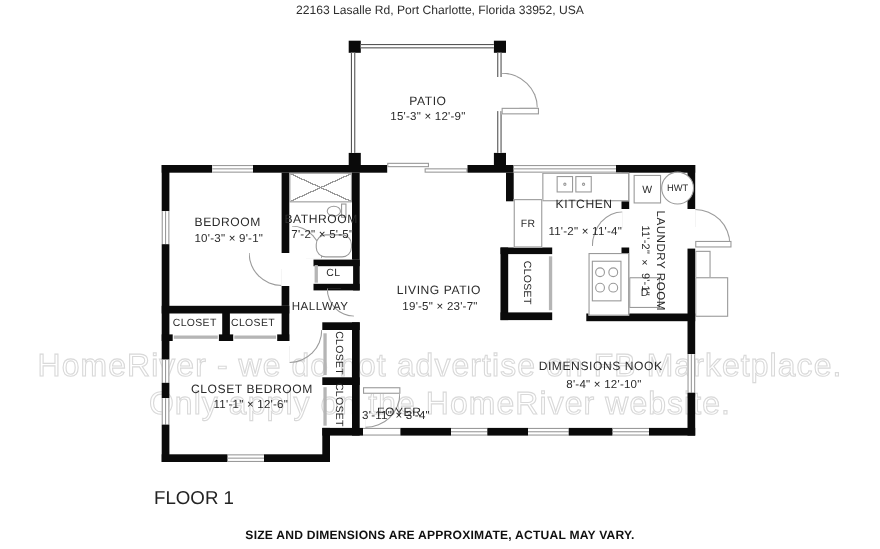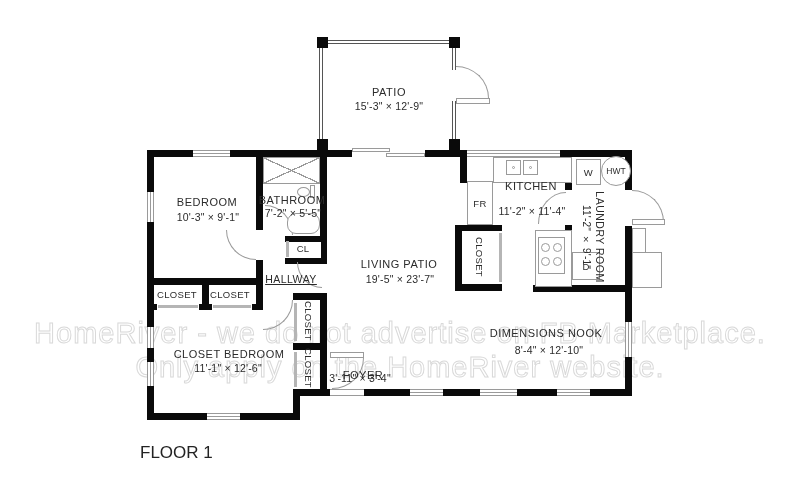--- a/index.html
+++ b/index.html
@@ -48,20 +48,21 @@
   .footer{position:absolute;top:481px;left:0;width:100%;text-align:center;font-size:11px;font-weight:bold;color:#101010;letter-spacing:.2px;}
   .wm{position:absolute;left:0;width:100%;text-align:center;font-size:29px;letter-spacing:1px;
       color:rgba(255,255,255,.35);-webkit-text-stroke:1px #d9d9d9;white-space:nowrap;z-index:1;}
   .plan{position:absolute;left:0;top:0;width:800px;height:499px;z-index:2;}
 </style>
 </head>
 <body>
 
 <div class="page">
 
+  <div class="address">22163 Lasalle Rd, Port Charlotte, Florida 33952, USA</div>
 
   <div class="wm" style="top:317px;">HomeRiver - we do not advertise on FB Marketplace.</div>
   <div class="wm" style="top:351px;">Only apply on the HomeRiver website.</div>
 
   <div class="plan">
 
     <div>
       <div class="post" style="left:317px;top:37px;"></div>
       <div class="post" style="left:449px;top:37px;"></div>
       <div class="post" style="left:317px;top:139px;"></div>
@@ -202,34 +203,35 @@
 
       <div class="lbl rname" style="left:531px;top:186px;">KITCHEN</div>
       <div class="lbl rdims" style="left:532px;top:211px;">11'-2" × 11'-4"</div>
 
       <div class="lbl rname vtext" style="left:600px;top:237px;font-size:10.5px;">LAUNDRY ROOM</div>
       <div class="lbl rdims vtext" style="left:586px;top:237px;font-size:10px;">11'-2" × 9'-1"</div>
 
       <div class="lbl rname" style="left:399px;top:264px;">LIVING PATIO</div>
       <div class="lbl rdims" style="left:400px;top:279px;">19'-5" × 23'-7"</div>
 
-      <div class="lbl rname" style="left:291px;top:279px;font-size:10.5px;text-decoration:underline;">HALLWAY</div>
+      <div class="lbl rname" style="left:291px;top:279px;font-size:10.5px;">HALLWAY</div>
 
       <div class="lbl rname" style="left:229px;top:354px;">CLOSET BEDROOM</div>
       <div class="lbl rdims" style="left:228px;top:368px;">11'-1" × 12'-6"</div>
 
       <div class="lbl rname" style="left:363px;top:364px;margin-top:11px;">FOYER</div>
       <div class="lbl rdims" style="left:360px;top:378px;">3'-11" × 3'-4"</div>
 
       <div class="lbl rname" style="left:546px;top:333px;">DIMENSIONS NOOK</div>
       <div class="lbl rdims" style="left:549px;top:350px;">8'-4" × 12'-10"</div>
 
       <div class="lbl small" style="left:303px;top:248px;">CL</div>
       <div class="lbl small" style="left:177px;top:294px;">CLOSET</div>
       <div class="lbl small" style="left:230px;top:294px;">CLOSET</div>
       <div class="lbl small vtext" style="left:308px;top:321px;">CLOSET</div>
       <div class="lbl small vtext" style="left:308px;top:368px;">CLOSET</div>
       <div class="lbl small vtext" style="left:479px;top:257px;">CLOSET</div>
     </div>
   </div>
 
   <div class="floor-label">FLOOR 1</div>
+  <div class="footer">SIZE AND DIMENSIONS ARE APPROXIMATE, ACTUAL MAY VARY.</div>
 </div>
 
 </body></html>

